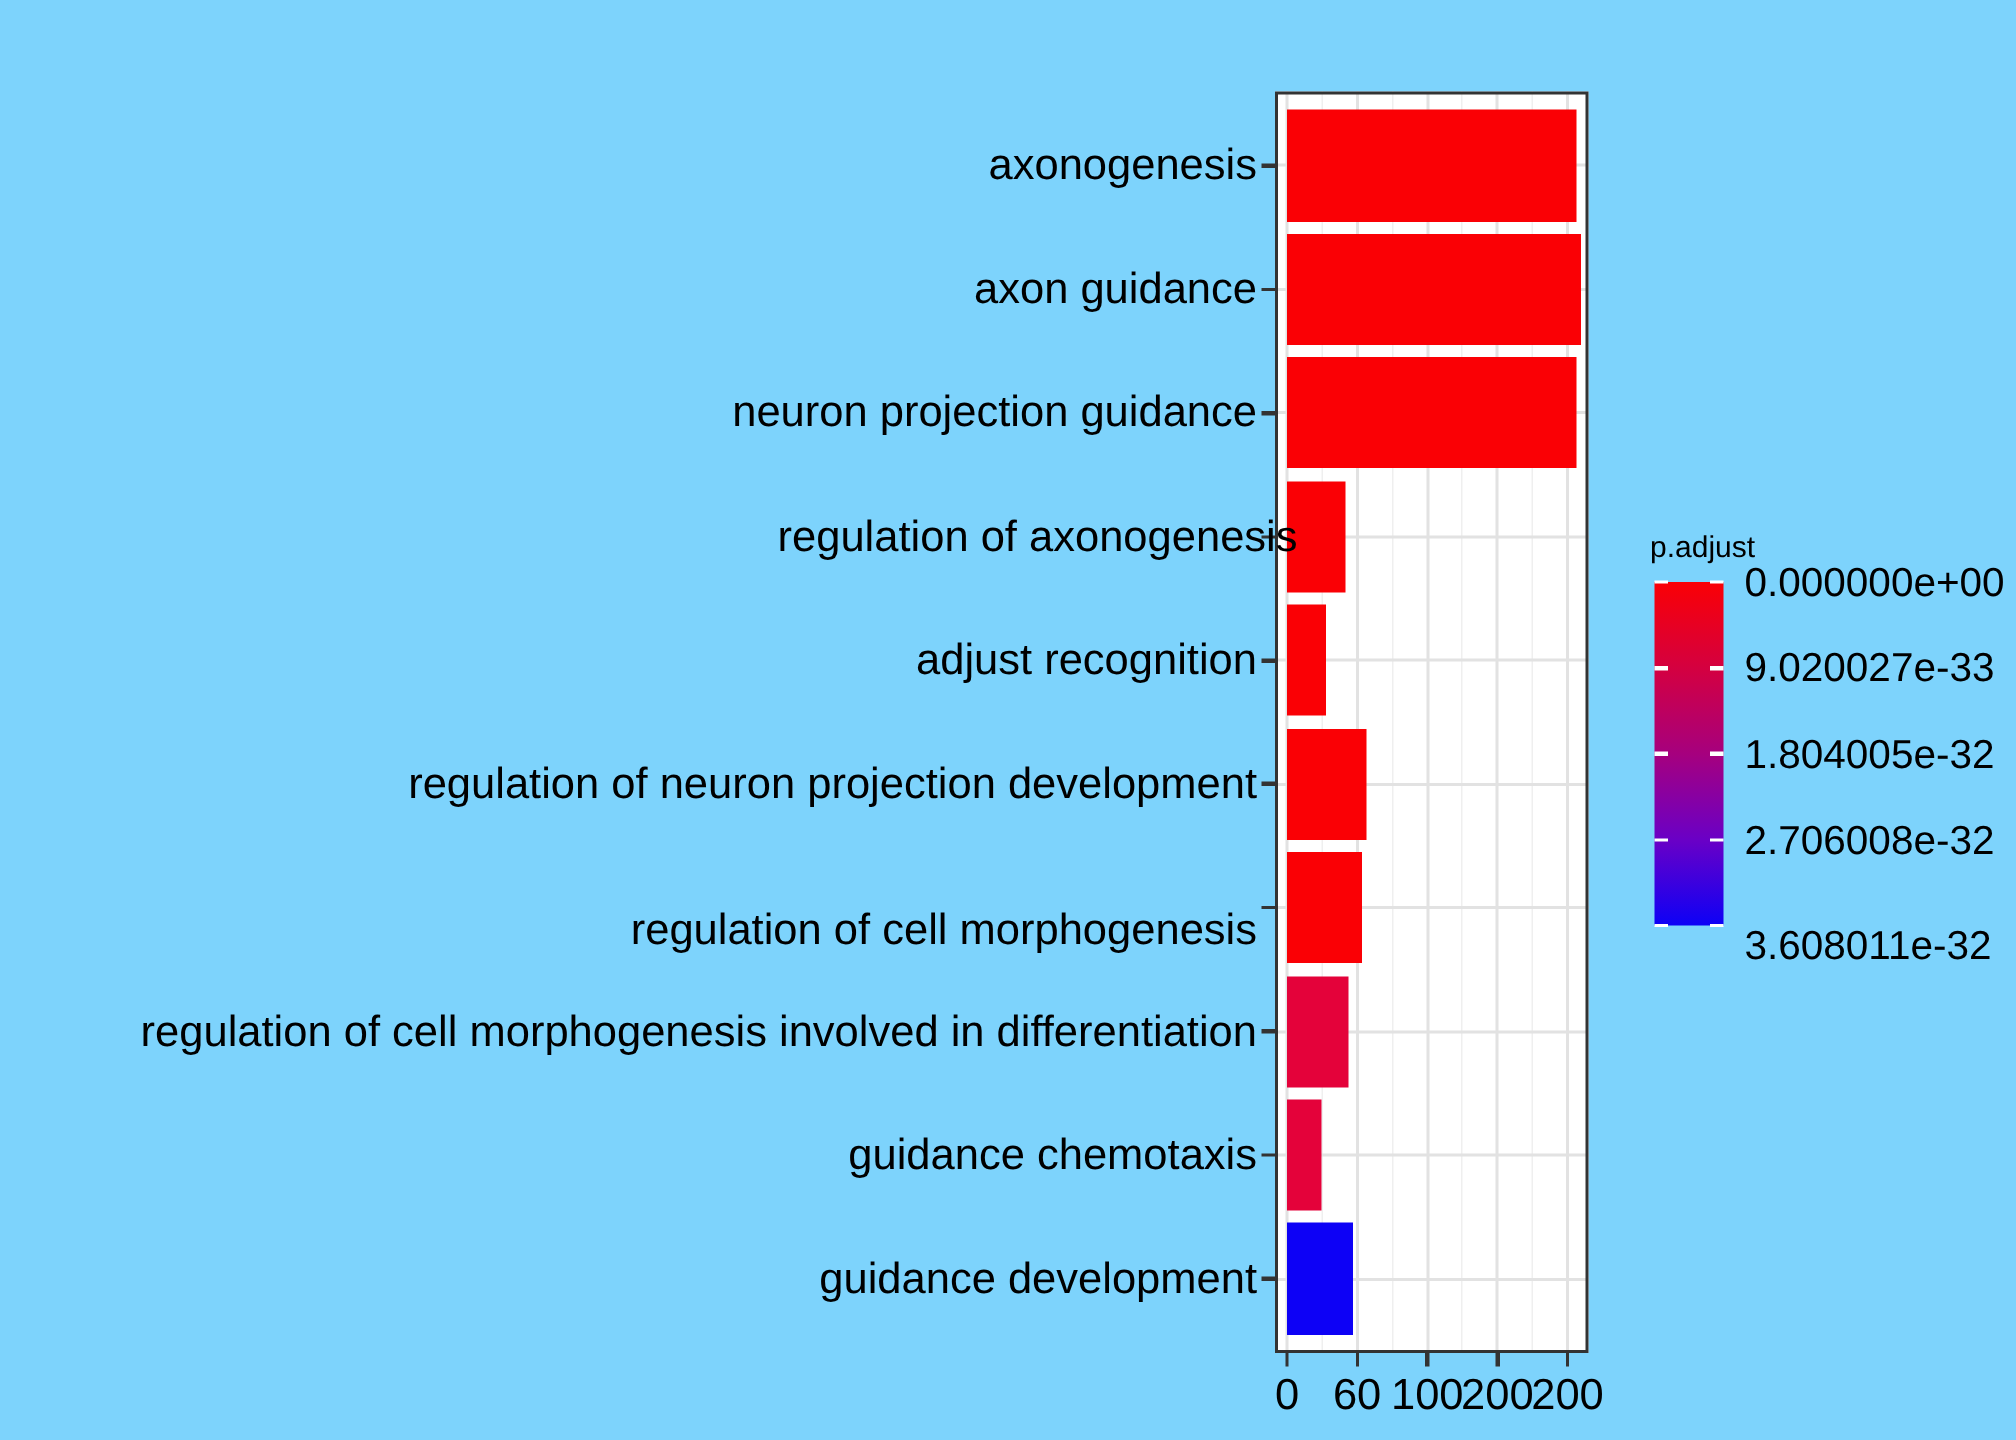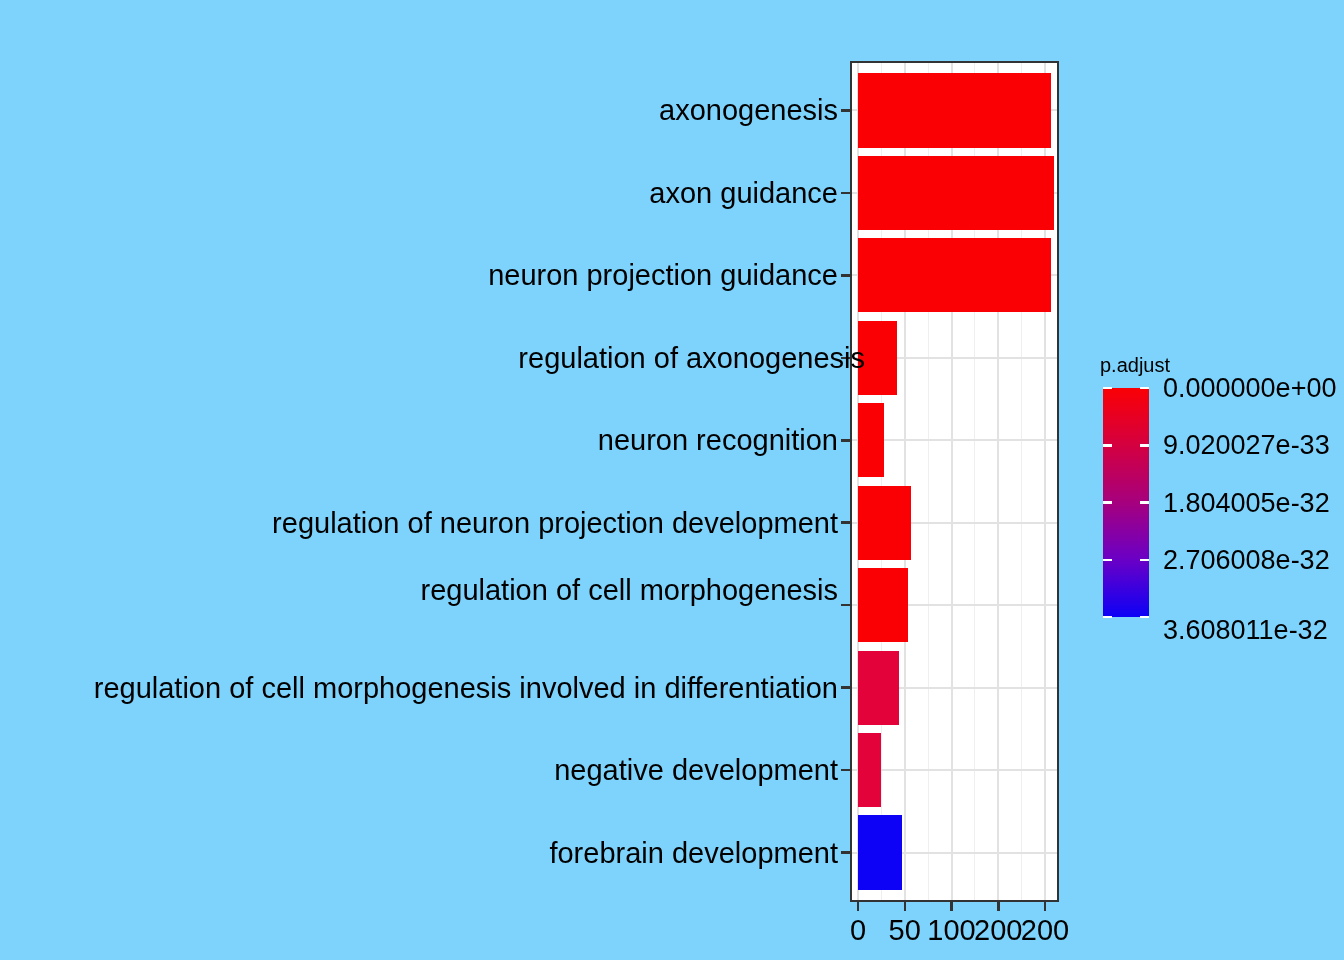--- a/index.html
+++ b/index.html
@@ -76,35 +76,35 @@
   <div id="axes">
       <div class="ytick" style="left: 841px; top: 109.221px;"></div>
       <div class="ylabel" style="top: 92.4706px;">axonogenesis</div>
       <div class="ytick" style="left: 841px; top: 191.672px;"></div>
       <div class="ylabel" style="top: 174.922px;">axon guidance</div>
       <div class="ytick" style="left: 841px; top: 274.123px;"></div>
       <div class="ylabel" style="top: 257.373px;">neuron projection guidance</div>
       <div class="ytick" style="left: 841px; top: 356.574px;"></div>
       <div class="ylabel" style="top: 339.824px; margin-left: 27px;">regulation of axonogenesis</div>
       <div class="ytick" style="left: 841px; top: 439.025px;"></div>
-      <div class="ylabel" style="top: 422.275px;">neuron recognition</div>
+      <div class="ylabel" style="top: 422.275px;">adjust recognition</div>
       <div class="ytick" style="left: 841px; top: 521.475px;"></div>
       <div class="ylabel" style="top: 504.725px;">regulation of neuron projection development</div>
       <div class="ytick" style="left: 841px; top: 603.926px;"></div>
-      <div class="ylabel" style="top: 572px;">regulation of cell morphogenesis</div>
+      <div class="ylabel" style="top: 602px;">regulation of cell morphogenesis</div>
       <div class="ytick" style="left: 841px; top: 686.377px;"></div>
       <div class="ylabel" style="top: 669.627px;">regulation of cell morphogenesis involved in differentiation</div>
       <div class="ytick" style="left: 841px; top: 768.828px;"></div>
-      <div class="ylabel" style="top: 752.078px;">negative development</div>
+      <div class="ylabel" style="top: 752.078px;">guidance chemotaxis</div>
       <div class="ytick" style="left: 841px; top: 851.279px;"></div>
-      <div class="ylabel" style="top: 834.529px;">forebrain development</div>
+      <div class="ylabel" style="top: 834.529px;">guidance development</div>
       <div class="xtick" style="left: 856.75px; top: 902px;"></div>
       <div class="xlabel" style="left: 798px; top: 914px;">0</div>
       <div class="xtick" style="left: 903.5px; top: 902px;"></div>
-      <div class="xlabel" style="left: 844.75px; top: 914px;">50</div>
+      <div class="xlabel" style="left: 844.75px; top: 914px;">60</div>
       <div class="xtick" style="left: 950.25px; top: 902px;"></div>
       <div class="xlabel" style="left: 891.5px; top: 914px;">100</div>
       <div class="xtick" style="left: 997px; top: 902px;"></div>
       <div class="xlabel" style="left: 938.25px; top: 914px;">200</div>
       <div class="xtick" style="left: 1043.75px; top: 902px;"></div>
       <div class="xlabel" style="left: 985px; top: 914px;">200</div>
     </div>
   <div class="legend">
     <div class="legend-title">p.adjust</div>
     <div class="legend-colorbar" id="legend-colorbar" style="background: linear-gradient(rgb(250, 0, 5) 0%, rgb(212, 0, 64) 25%, rgb(166, 0, 126) 50%, rgb(106, 0, 198) 75%, rgb(13, 1, 246) 100%);">

